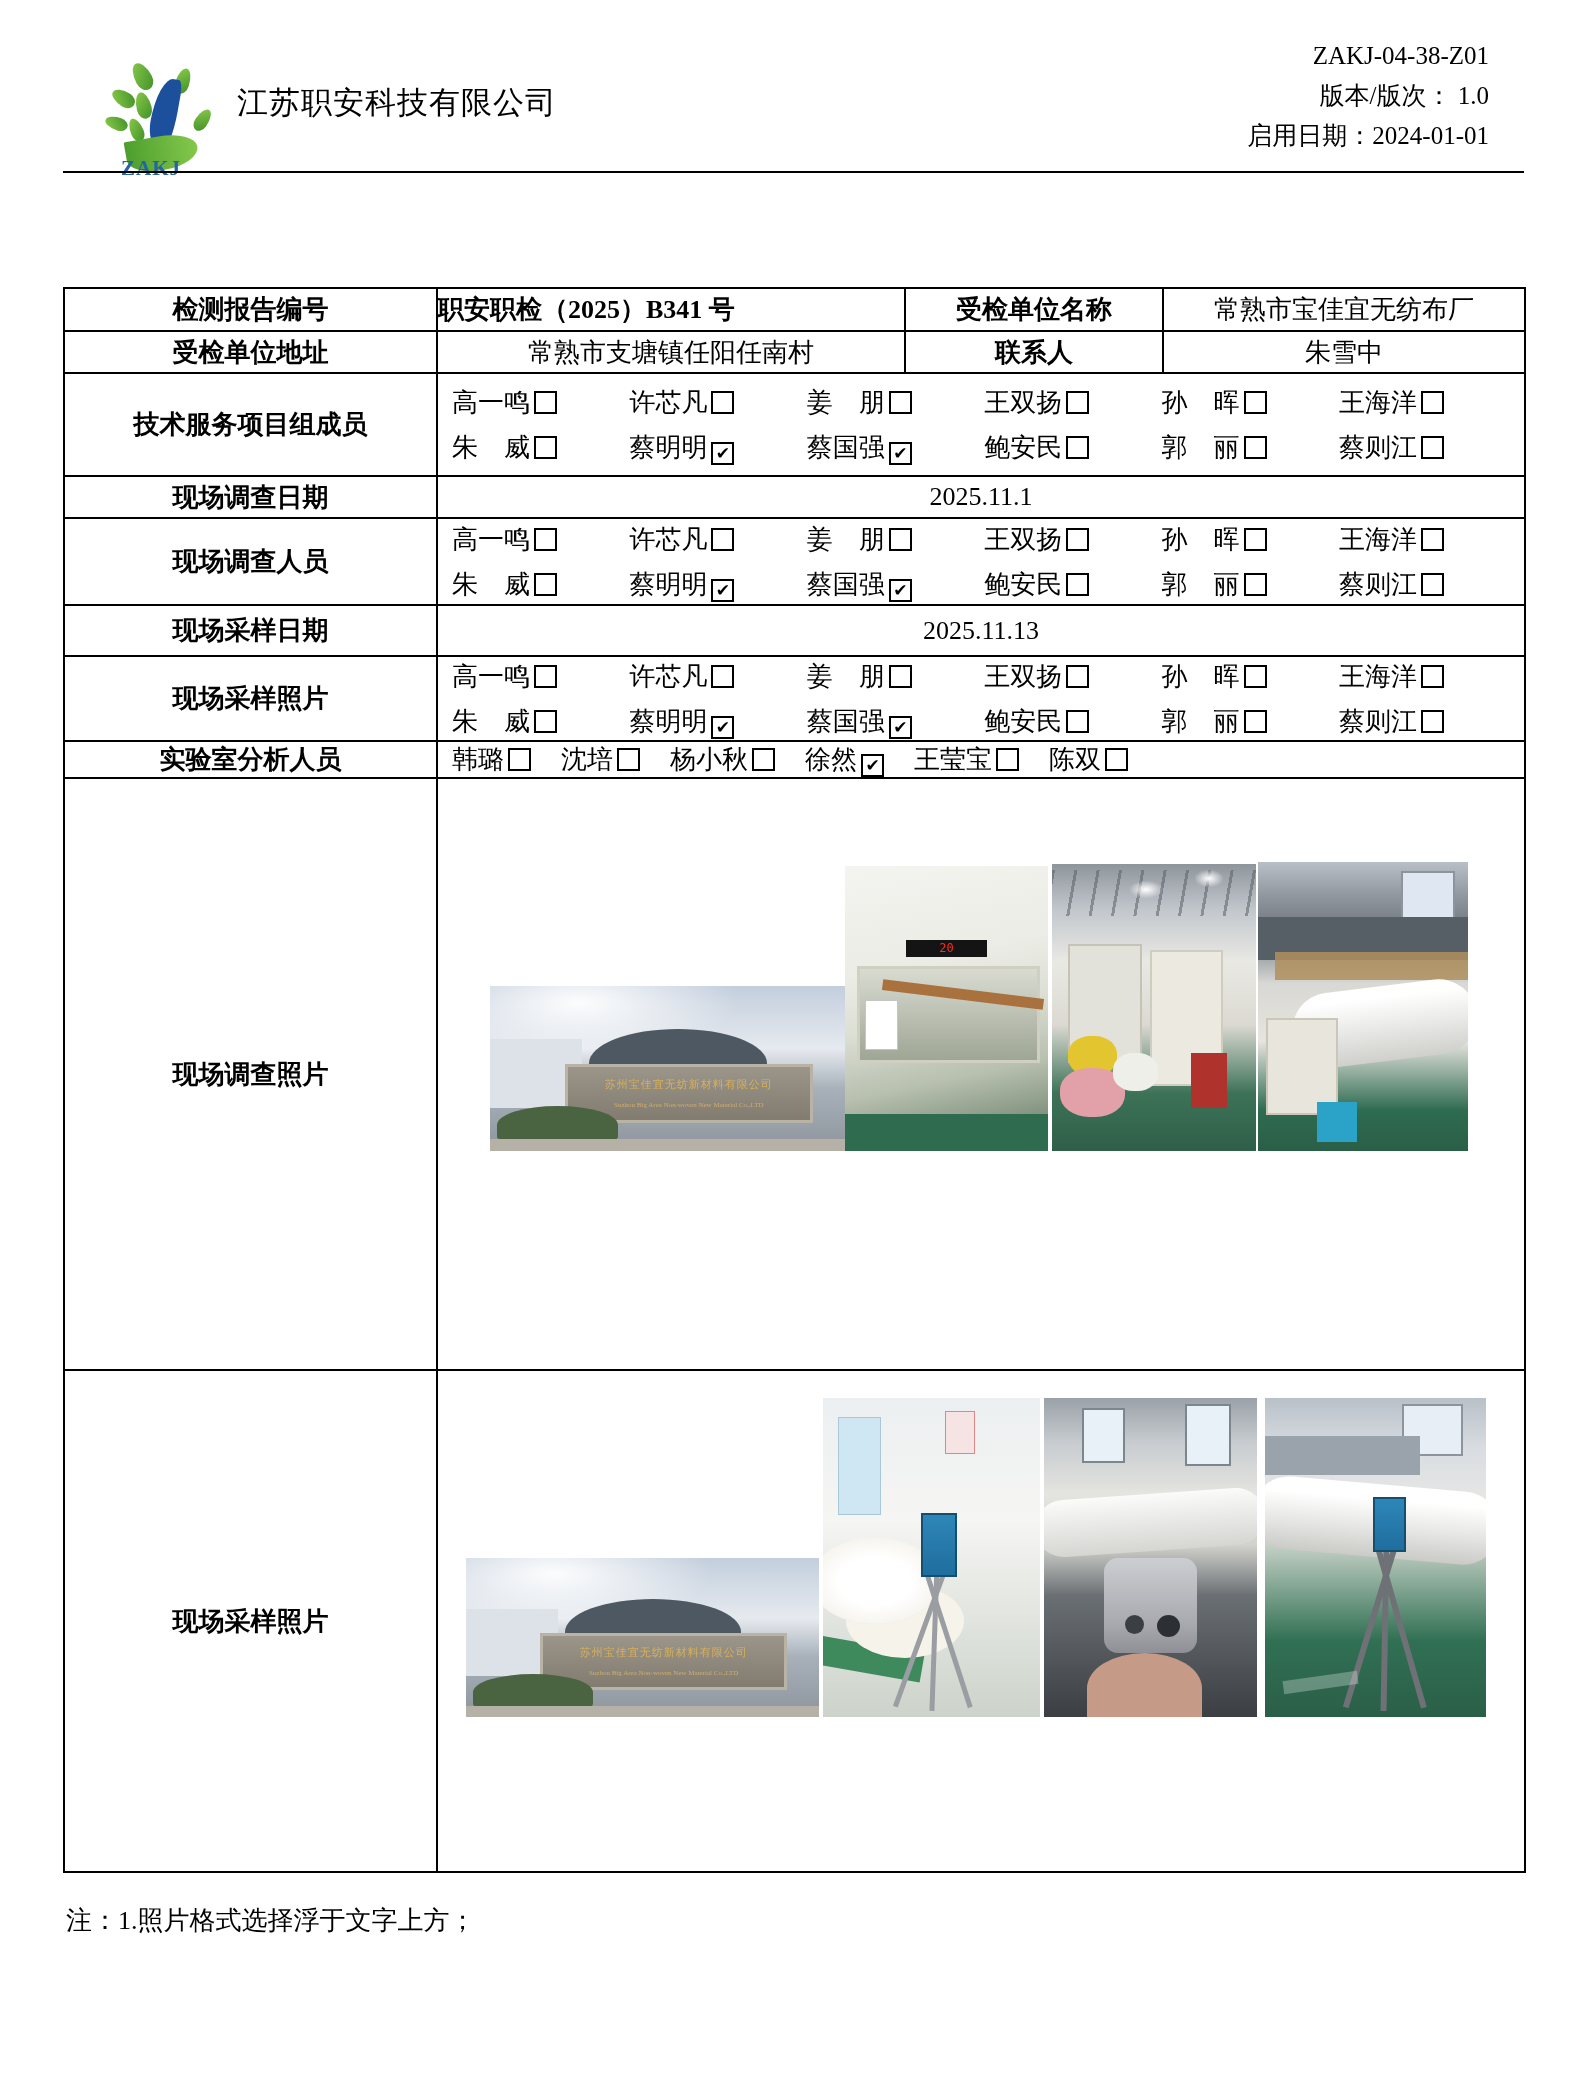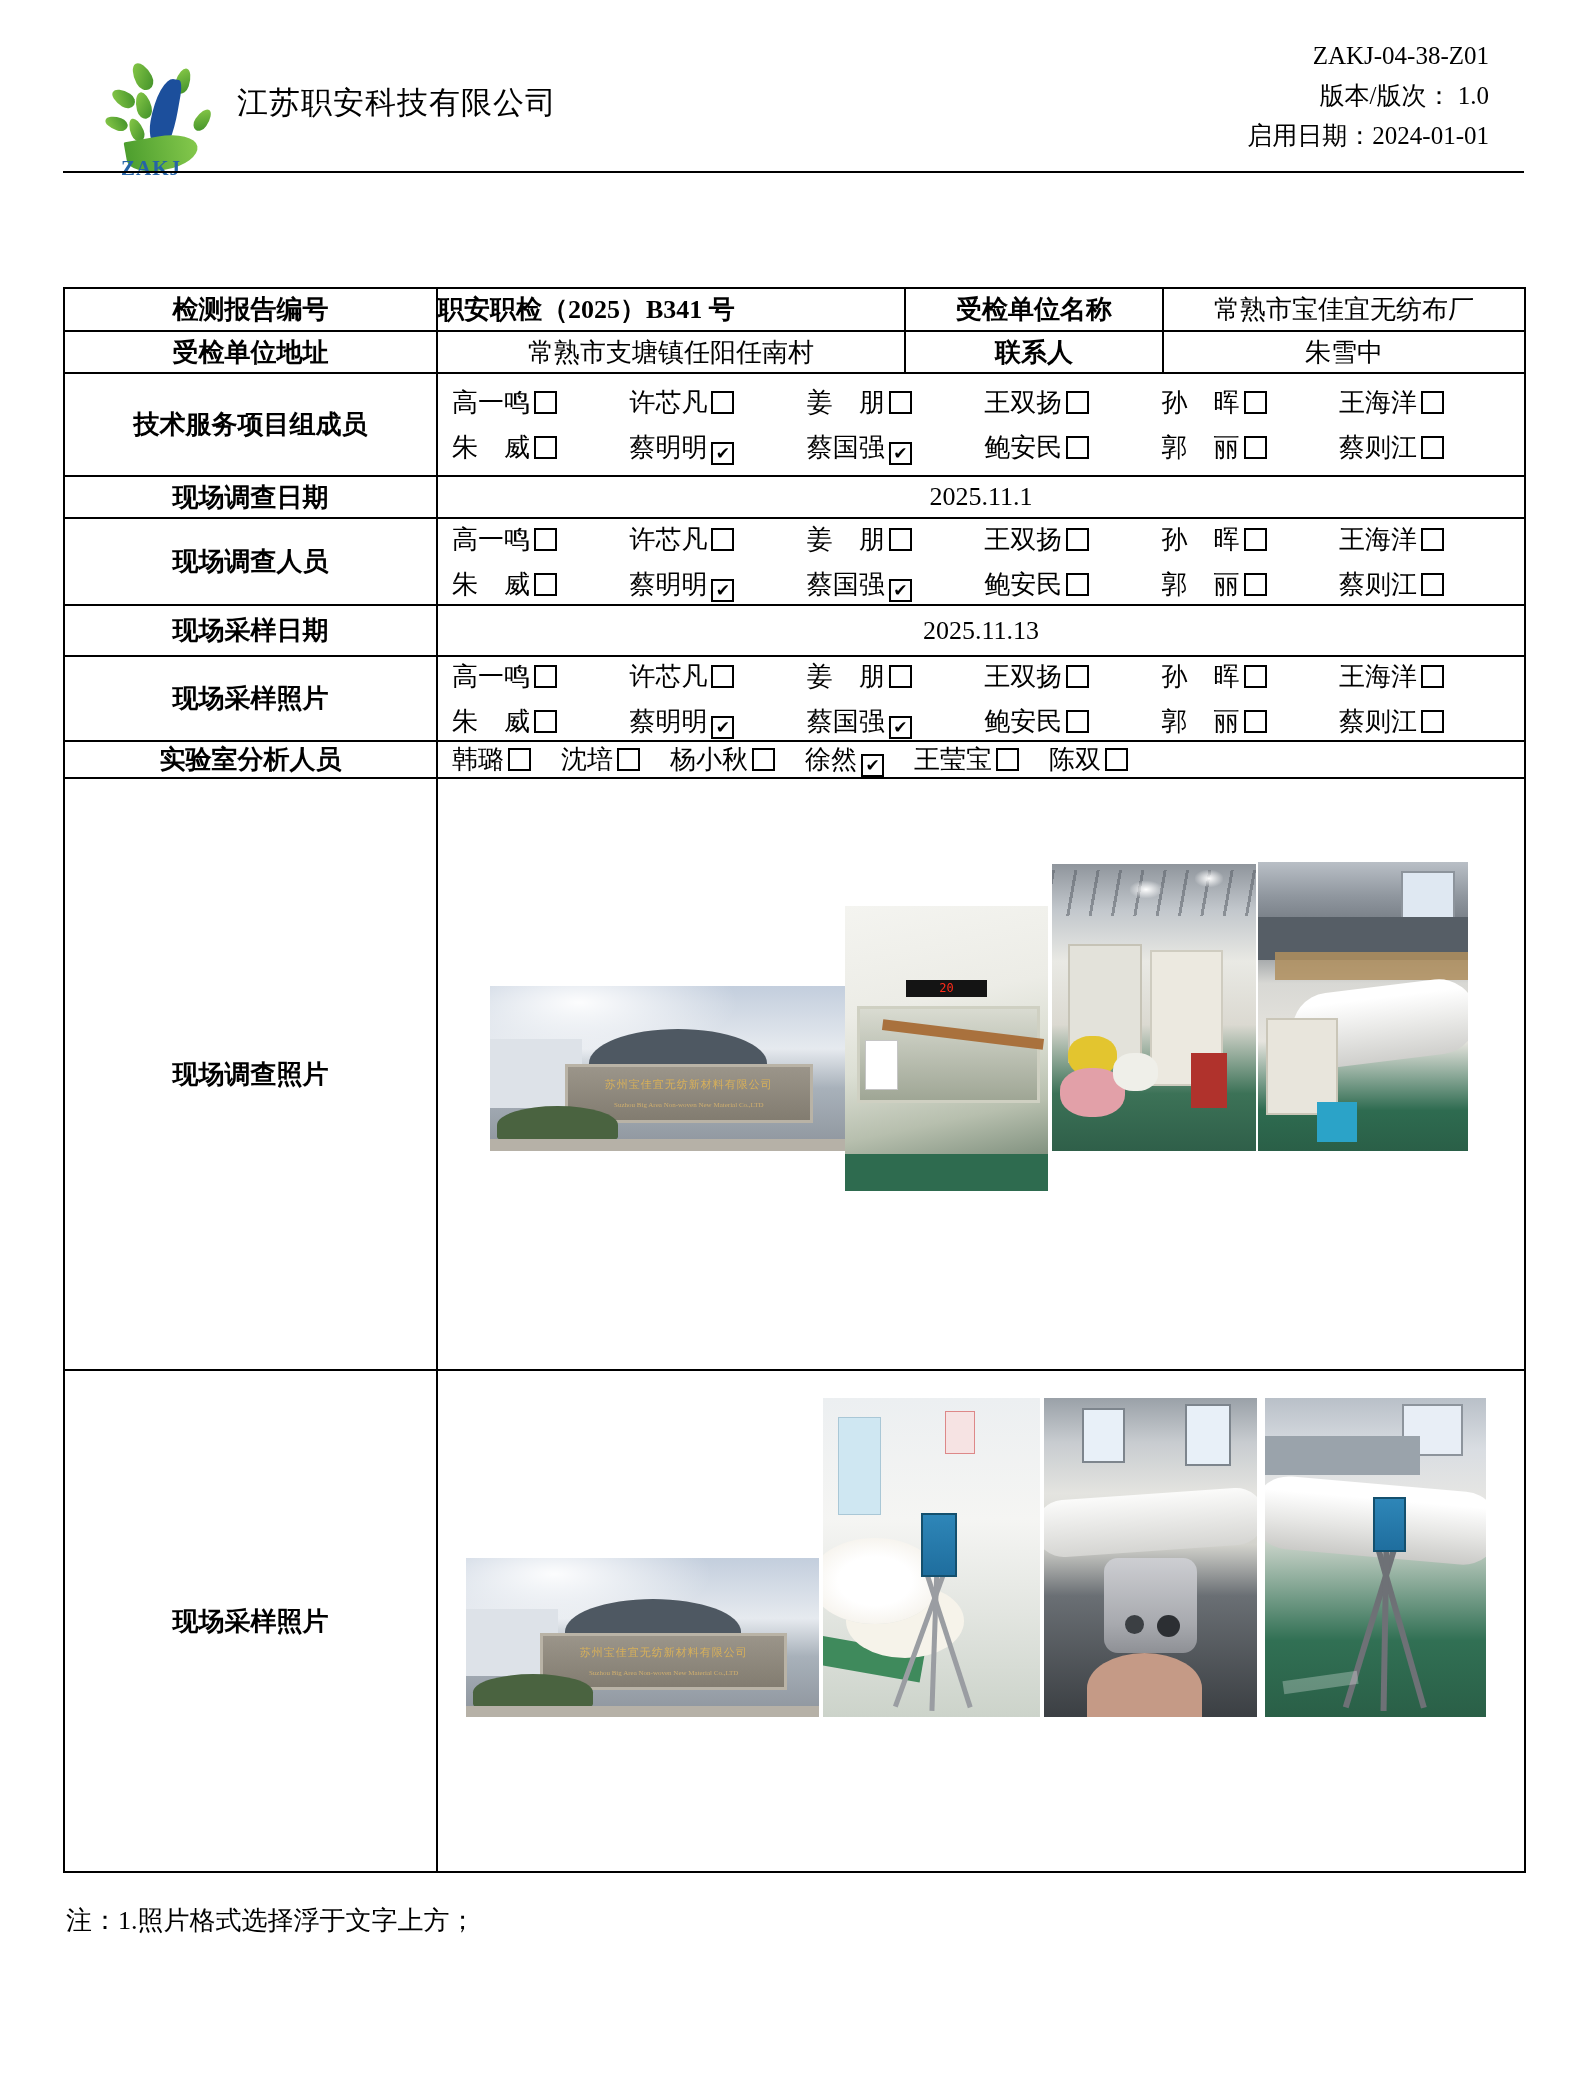--- a/index.html
+++ b/index.html
@@ -65,21 +65,21 @@
   .fg .sign{left:21%;right:9%;top:47%;bottom:17%;
             background:linear-gradient(180deg,#9b958a,#827c70);border:3px solid #b9b3a6;
             display:flex;flex-direction:column;justify-content:center;align-items:center;
             color:#d8b05a;text-align:center;gap:9px;}
   .fg .sign .cn{font-size:11px;letter-spacing:1px;}
   .fg .sign .en{font-size:7px;color:#cfae6e;}
   .fg .bush{left:2%;bottom:4%;width:34%;height:23%;background:#4a6340;border-radius:50% 50% 20% 20%;}
   .fg .ground{left:0;right:0;bottom:0;height:7%;background:#b6b1a7;}
 
   
-  .m2{background:linear-gradient(168deg,#f4f4f0 0%,#ecece6 34%,#dcdfd4 52%,#b7bfae 72%,#5e7461 100%);margin-top:40px;}
+  .m2{background:linear-gradient(168deg,#f4f4f0 0%,#ecece6 34%,#dcdfd4 52%,#b7bfae 72%,#5e7461 100%);}
   .m2 .led{left:30%;top:26%;width:40%;height:6%;background:#141414;color:#ff2b1a;
            font-size:12px;line-height:1.4;text-align:center;font-family:"DejaVu Sans Mono",monospace;}
   .m2 .hopper{left:6%;right:4%;top:35%;height:32%;border:3px solid #cfd0c2;
               background:linear-gradient(180deg,#d9dbd1,#9fa695);}
   .m2 .beam{left:18%;right:2%;top:43%;height:4%;background:#a9713d;transform:rotate(7deg);}
   .m2 .note{left:10%;top:47%;width:15%;height:17%;background:#ffffff;border:1px solid #c5c5c5;}
   .m2 .floor{left:0;right:0;bottom:0;height:13%;background:#2e6b4f;}
 
   
   .m3{background:linear-gradient(180deg,#8f959c 0%,#c2c7cc 16%,#e9e9e4 34%,#dbd9d1 56%,#3c7257 80%,#2f5f49 100%);}

